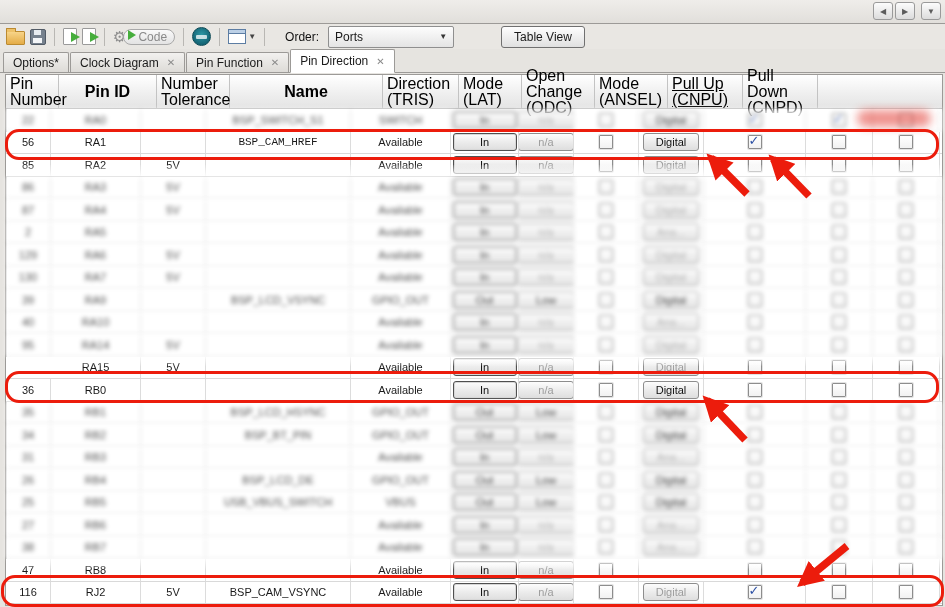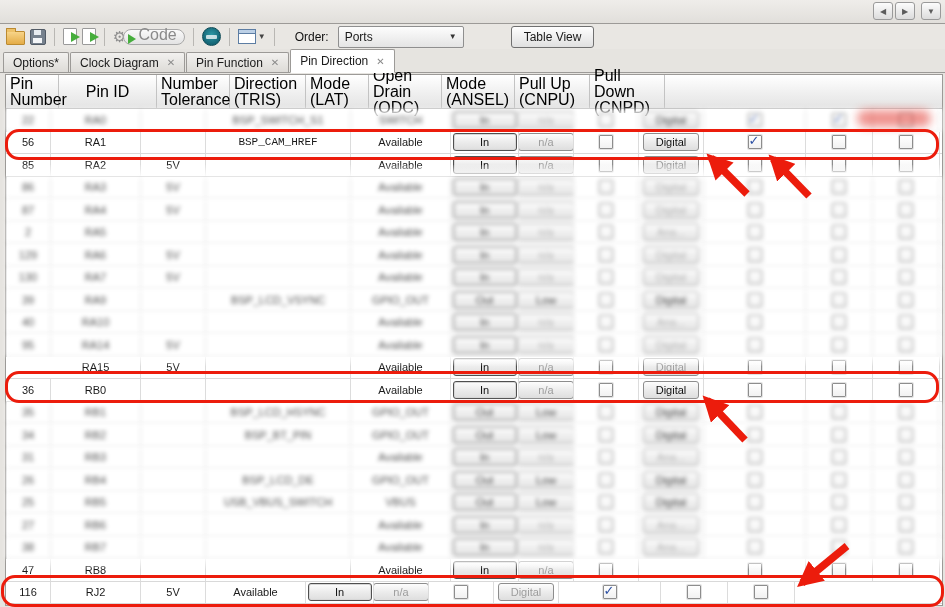--- a/index.html
+++ b/index.html
@@ -21,41 +21,41 @@
   .tsep{width:1px;height:18px;background:#b9b7b3;margin:0 3px;}
   .ticon{display:flex;align-items:center;justify-content:center;cursor:pointer;position:relative;}
   .folder{width:17px;height:12px;background:linear-gradient(#f7d488,#e4ac46);border:1px solid #bb8a30;border-radius:1px;margin-top:3px;position:relative;}
   .folder:before{content:"";position:absolute;left:-1px;top:-4px;width:8px;height:3px;background:#eec269;border:1px solid #bb8a30;border-bottom:none;border-radius:1px 1px 0 0;}
   .floppy{width:14px;height:14px;background:#76818d;border:1px solid #525b66;border-radius:2px;position:relative;}
   .floppy:before{content:"";position:absolute;left:3px;top:0;width:7px;height:5px;background:#e8ecf0;}
   .floppy:after{content:"";position:absolute;left:2px;bottom:1px;width:9px;height:5px;background:#f4f6f8;}
   .page{width:12px;height:15px;background:#fff;border:1px solid #9a9a9a;border-radius:1px;position:relative;}
   .page .ga{position:absolute;right:-4px;bottom:2px;width:0;height:0;border-left:9px solid #46ae3c;border-top:5px solid transparent;border-bottom:5px solid transparent;}
   .gear{font-size:15px;color:#8d8d8d;line-height:15px;}
-  .codepill{height:14px;border:1px solid #a9a9a9;border-radius:8px;background:linear-gradient(#fafafa,#e3e3e3);color:#8a8a8a;font-size:16px;display:flex;align-items:flex-end;padding:0 7px 0 4px;margin-left:-3px;}
+  .codepill{height:14px;border:1px solid #a9a9a9;border-radius:8px;background:linear-gradient(#fafafa,#e3e3e3);color:#8a8a8a;font-size:12px;display:flex;align-items:flex-start;padding:0 7px 0 4px;margin-left:-3px;}
   .codepill .ga2{width:0;height:0;border-left:8px solid #46ae3c;border-top:5px solid transparent;border-bottom:5px solid transparent;margin-right:2px;}
   .badge{width:17px;height:17px;border-radius:50%;background:radial-gradient(circle at 50% 40%,#2e98a6,#146575 70%);border:1px solid #0d4a56;position:relative;}
   .badge:before{content:"";position:absolute;left:3px;top:7px;right:3px;height:4px;background:rgba(255,255,255,.75);border-radius:1px;}
   .winlay{width:16px;height:13px;background:#fff;border:1px solid #5c7da3;position:relative;}
   .winlay:before{content:"";position:absolute;left:0;top:0;right:0;height:3px;background:#bcd0e6;border-bottom:1px solid #5c7da3;}
   .dd{font-size:8px;color:#444;margin-left:2px;}
   .orderlbl{margin-left:12px;font-size:12px;color:#111;}
   .combo{width:112px;height:20px;border:1px solid #8f8f8f;border-radius:2px;background:linear-gradient(#fdfdfd,#e4e4e4);display:flex;align-items:center;justify-content:space-between;padding:0 6px;margin-left:4px;cursor:pointer;}
   .combo .arr{font-size:8px;color:#333;}
   .btn{height:20px;border:1px solid #707070;border-radius:3px;background:linear-gradient(#fefefe,#e0e0e0);display:flex;align-items:center;justify-content:center;padding:0 12px;font-size:12px;cursor:pointer;margin-left:42px;}
   
   .doctabs{position:absolute;left:0;top:49px;right:0;height:23px;display:flex;align-items:flex-end;background:#e6e4e0;border-bottom:1px solid #9c9a97;padding-left:3px;}
   .dtab{height:19px;display:flex;align-items:center;gap:8px;padding:0 9px;border:1px solid #9c9a97;border-bottom:none;border-radius:2px 2px 0 0;background:linear-gradient(#f2f1ef,#dddbd7);font-size:12px;margin-right:1px;cursor:pointer;}
   .dtab .tx{color:#8a8a8a;font-size:10px;font-weight:bold;cursor:pointer;}
   .dtab.active{background:#fff;height:22px;position:relative;z-index:2;border-bottom:1px solid #fff;margin-bottom:-1px;}
   
   .tablewrap{position:absolute;left:5px;top:74px;width:936px;height:530px;background:#fff;border:1px solid #9c9a97;box-shadow:inset 1px 0 0 #d8d8d8;}
   .hrow{display:flex;height:33px;border-bottom:1px solid #b5b5b5;background:linear-gradient(#ffffff,#eeeeee 60%,#e4e4e4);}
   .hcell{border-right:1px solid #c3c3c3;font-size:16px;line-height:16px;color:#000;display:flex;flex-direction:column;justify-content:center;white-space:pre-line;padding:12px 4px;box-sizing:content-box;}
-  .hcell.c{align-items:center;text-align:center;}
+  .hcell.c{align-items:center;text-align:center;font-weight:bold;}
   .trow{display:flex;height:21.5px;border-bottom:1px solid #d9d9d9;position:relative;background:#fff;}
   .tcell{border-right:1px solid #dcdcdc;font-size:11px;display:flex;align-items:center;justify-content:center;overflow:hidden;}
   .tbtn{height:16px;min-width:46px;border:1px solid #8d8d8d;border-radius:3px;background:linear-gradient(#fdfdfd,#ececec 50%,#dedede);font-size:11px;display:flex;align-items:center;justify-content:center;padding:0 4px;cursor:pointer;color:#111;}
   .tbtn.dirb{border:1px solid #4f4f4f;box-shadow:inset 0 0 0 1px #d7d7d7;min-width:54px;}
   .tbtn.graytx{color:#9d9d9d;}
   .cb{width:12px;height:12px;border:1px solid #8d8d8d;background:linear-gradient(#fff,#f1f1f1);border-radius:1px;position:relative;cursor:pointer;box-shadow:0 0 0 1px #e3e3e3;}
   .cb.checked:after{content:"\2713";position:absolute;left:0px;top:-3px;font-size:13px;font-weight:bold;color:#2b4fa3;}
   .blur-full{filter:blur(2.3px);opacity:.78;}
   .fade-bottom:after{content:"";position:absolute;left:0;right:0;top:50%;bottom:0;background:linear-gradient(rgba(255,255,255,.1),rgba(255,255,255,.85));pointer-events:none;z-index:3;}
   .fade-top{filter:blur(0.4px);}
@@ -138,29 +138,30 @@
     </div>
   </div>
 
 <div class="tablewrap">
   <div class="hrow">
       <div class="hcell" style="width: 44px;">Pin
 Number</div>
       <div class="hcell c" style="width: 89px;">Pin ID</div>
       <div class="hcell" style="width: 64px;">Number
 Tolerance</div>
+      <div class="hcell c" style="width: 144px;">Name</div>
       <div class="hcell" style="width: 67px;">Direction
 (TRIS)</div>
       <div class="hcell" style="width: 54px;">Mode
 (LAT)</div>
-      <div class="hcell" style="width: 64px;">Open Drain
+      <div class="hcell" style="width: 64px;">Open Change
 (ODC)</div>
       <div class="hcell" style="width: 64px;">Mode
 (ANSEL)</div>
-      <div class="hcell" style="width: 66px;">Pull Up
+      <div class="hcell" style="width: 66px; text-decoration: underline;">Pull Up
 (CNPU)</div>
       <div class="hcell" style="width: 66px;">Pull Down
 (CNPD)</div>
     </div>
   <div>
       <div class="trow blur-full">
         <div class="tcell" style="width: 44px;">22</div>
         <div class="tcell" style="width: 89px;">RA0</div>
         <div class="tcell" style="width: 64px;"></div>
         <div class="tcell" style="width: 144px;">BSP_SWITCH_S1</div>
@@ -744,20 +745,21 @@
           <div class="cb"></div>
         </div>
         <div class="tcell" style="width: 66px;">
           <div class="cb"></div>
         </div>
       </div>
       <div class="trow">
         <div class="tcell" style="width: 44px;">116</div>
         <div class="tcell" style="width: 89px;">RJ2</div>
         <div class="tcell" style="width: 64px;">5V</div>
+        <div class="tcell" style="width: 144px;">BSP_CAM_VSYNC</div>
         <div class="tcell" style="width: 99px;">Available</div>
         <div class="tcell" style="width: 67px;">
           <div class="tbtn dirb">In</div>
         </div>
         <div class="tcell" style="width: 54px;">
           <div class="tbtn graytx">n/a</div>
         </div>
         <div class="tcell" style="width: 64px;">
           <div class="cb"></div>
         </div>

